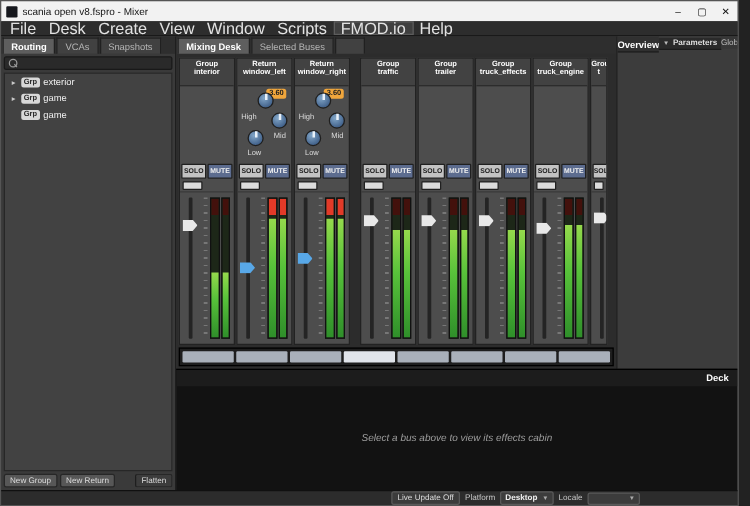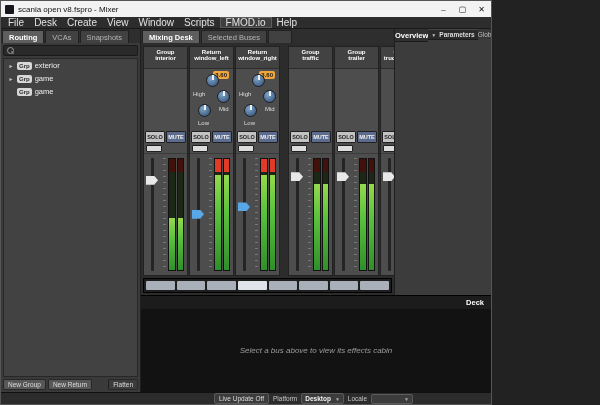--- a/index.html
+++ b/index.html
@@ -1,27 +1,27 @@
 <!DOCTYPE html>
 <html><head>
 <meta charset="utf-8">
 <style>
   * { margin:0; padding:0; box-sizing:border-box; font-family:"Liberation Sans", sans-serif; }
   html,body { width:600px; height:405px; overflow:hidden; background:#222; }
-  .window { width:492px; height:405px; display:flex; flex-direction:column; background:#3c3c3c; border:1px solid #555; }
+  .window { width:591px; height:405px; display:flex; flex-direction:column; background:#3c3c3c; border:1px solid #555; }
 
   
   .titlebar { height:16px; background:#f2f2f2; color:#111; display:flex; align-items:center; padding-left:4px; font-size:8px; flex:0 0 auto; }
   .title-icon { width:9px; height:9px; background:#15171c; border-radius:1px; margin-right:4px; }
   .win-btns { margin-left:auto; display:flex; height:100%; }
   .win-btn { width:19px; display:flex; align-items:center; justify-content:center; font-size:8px; color:#111; }
 
   
   .menubar { height:12px; background:#2d2d2d; display:flex; align-items:stretch; padding:0 2px; border-bottom:1px solid #191919; flex:0 0 auto; }
-  .menu-item { padding:0 5px; font-size:10px; color:#e2e2e2; display:flex; align-items:center; }
+  .menu-item { padding:0 5px; font-size:13px; color:#e2e2e2; display:flex; align-items:center; }
   .menu-item.boxed { background:#3f3f3f; border:1px solid #5c5c5c; }
 
   
   .main { flex:1; display:grid; grid-template-columns:140px 1fr 97px; grid-template-rows:1fr 97px; overflow:hidden; }
 
   
   .left-panel { grid-row:1/3; display:flex; flex-direction:column; background:#3a3a3a; border-right:1px solid #1e1e1e; overflow:hidden; }
   .tabsrow { height:14px; background:#2e2e2e; display:flex; align-items:flex-end; padding-left:1px; flex:0 0 auto; }
   .tabgroup { display:flex; height:13px; }
   .tab { padding:0 6px; font-size:7.5px; background:#414141; color:#b5b5b5; border:1px solid #202020; border-bottom:none; margin-right:1px; display:flex; align-items:center; white-space:nowrap; }

